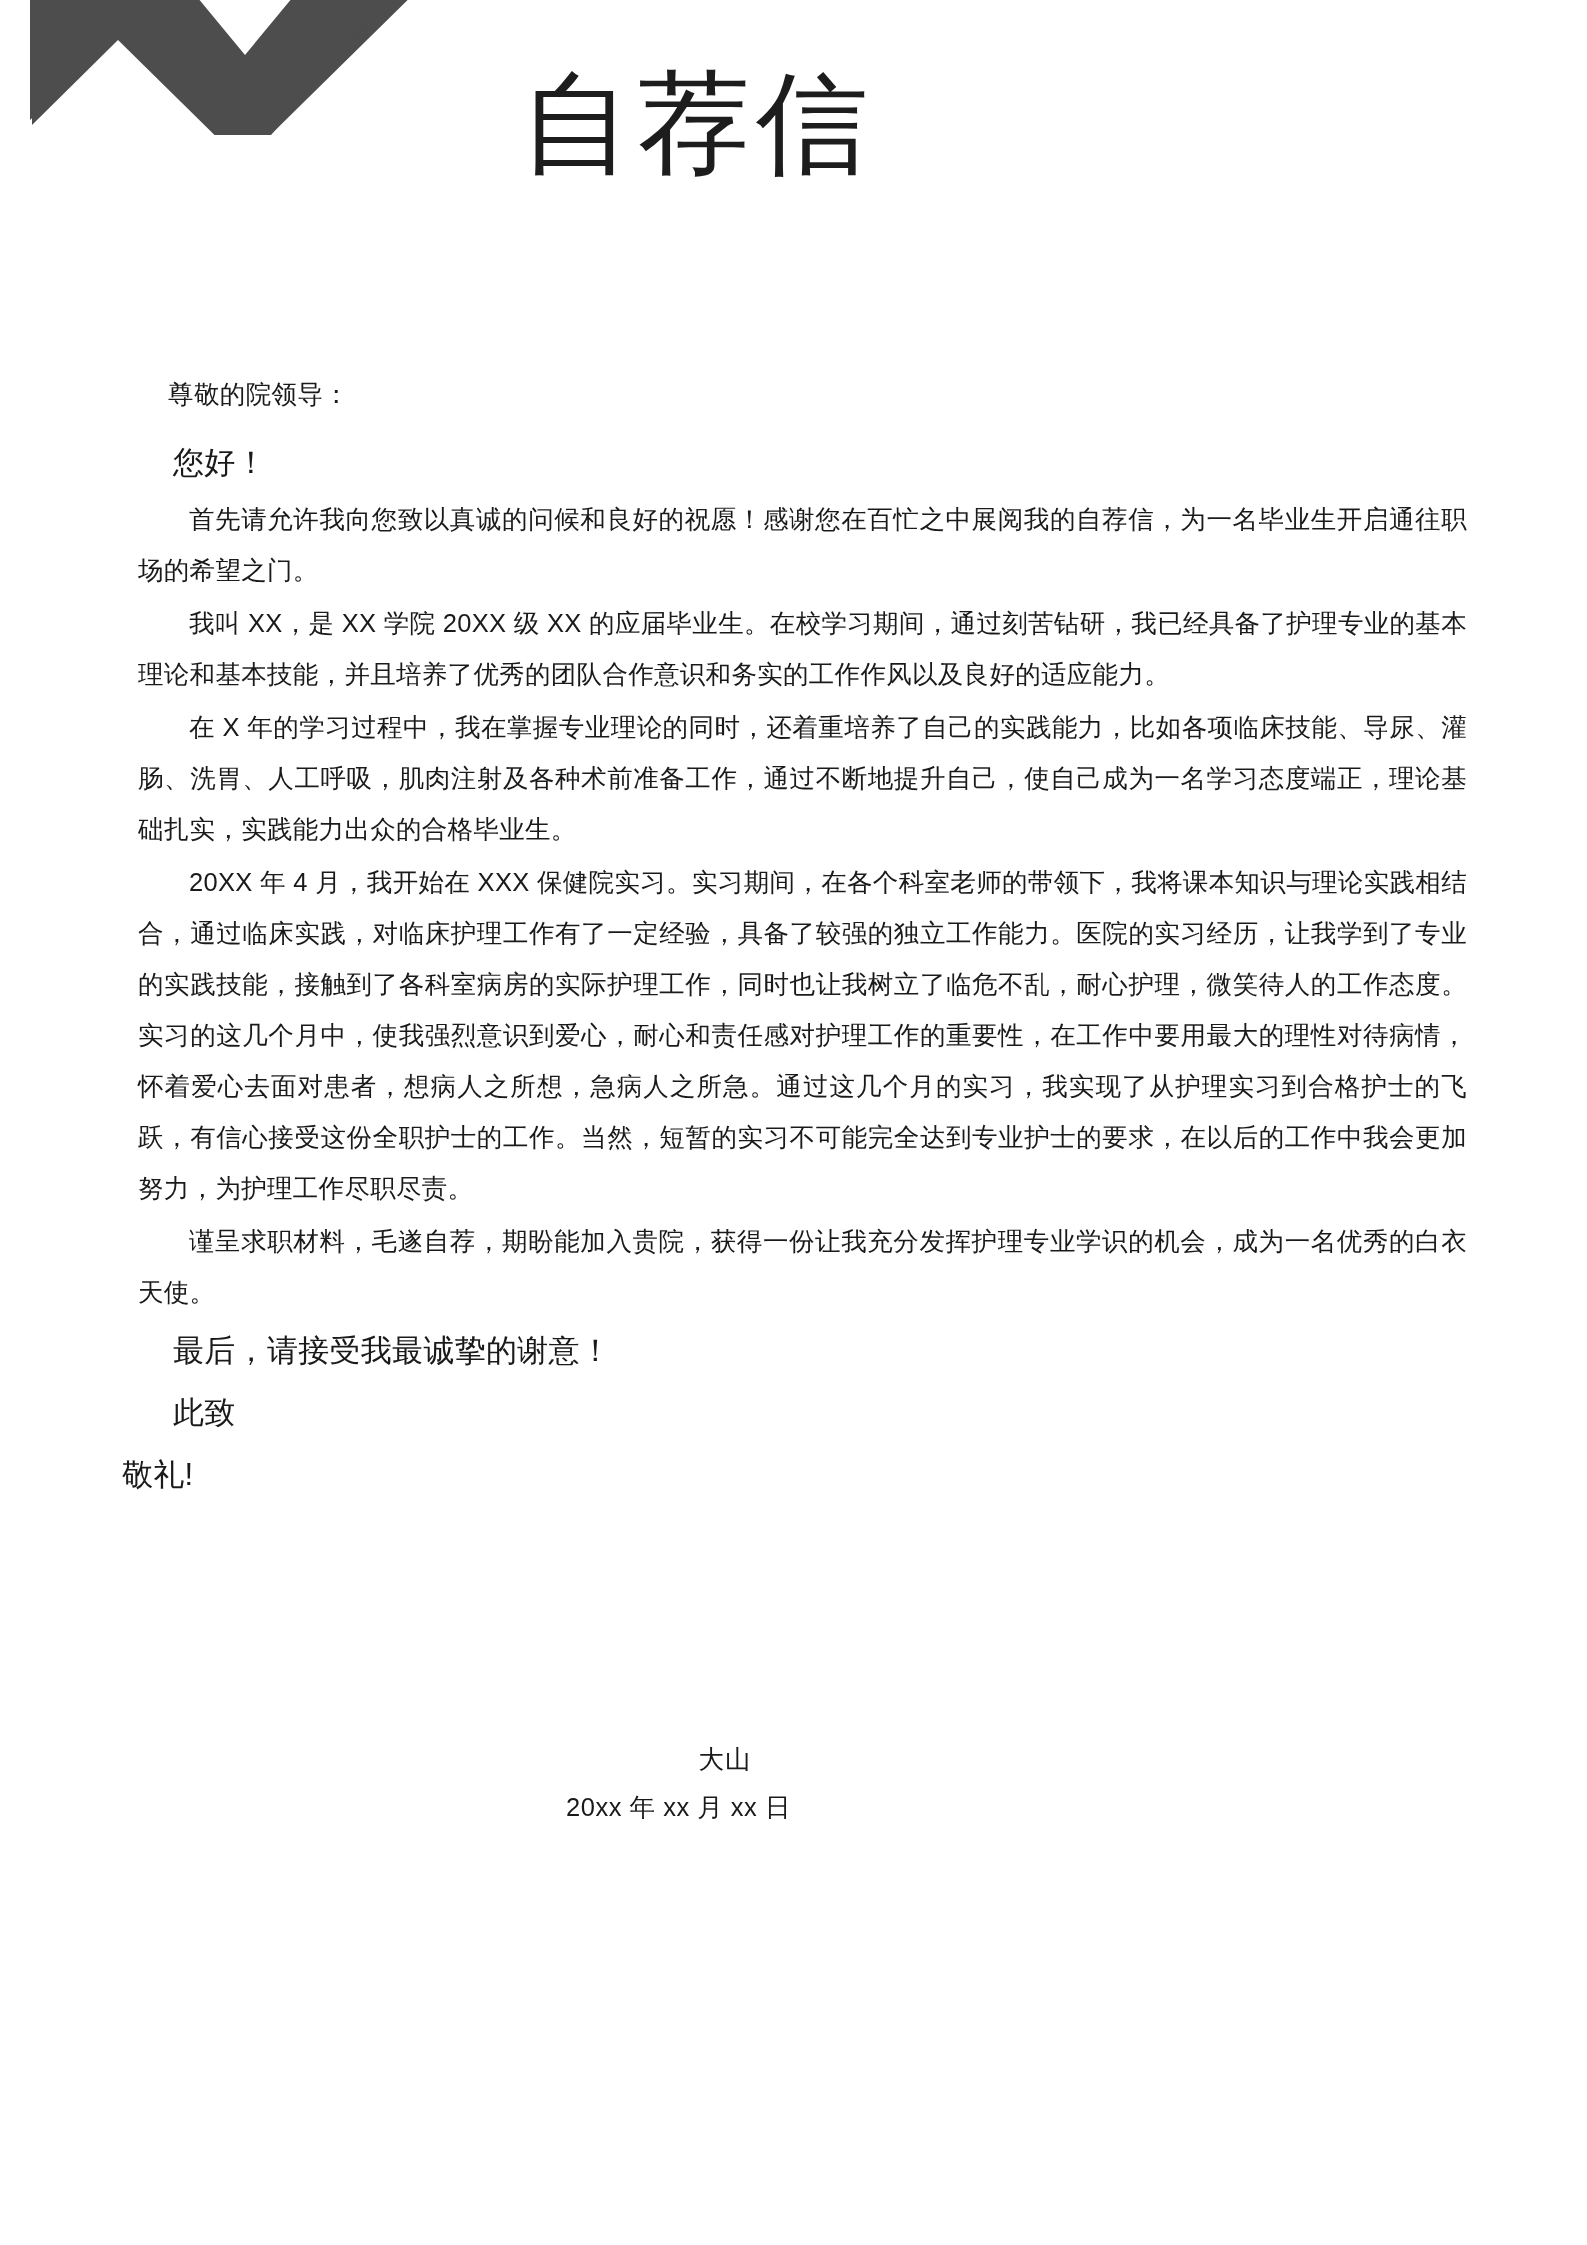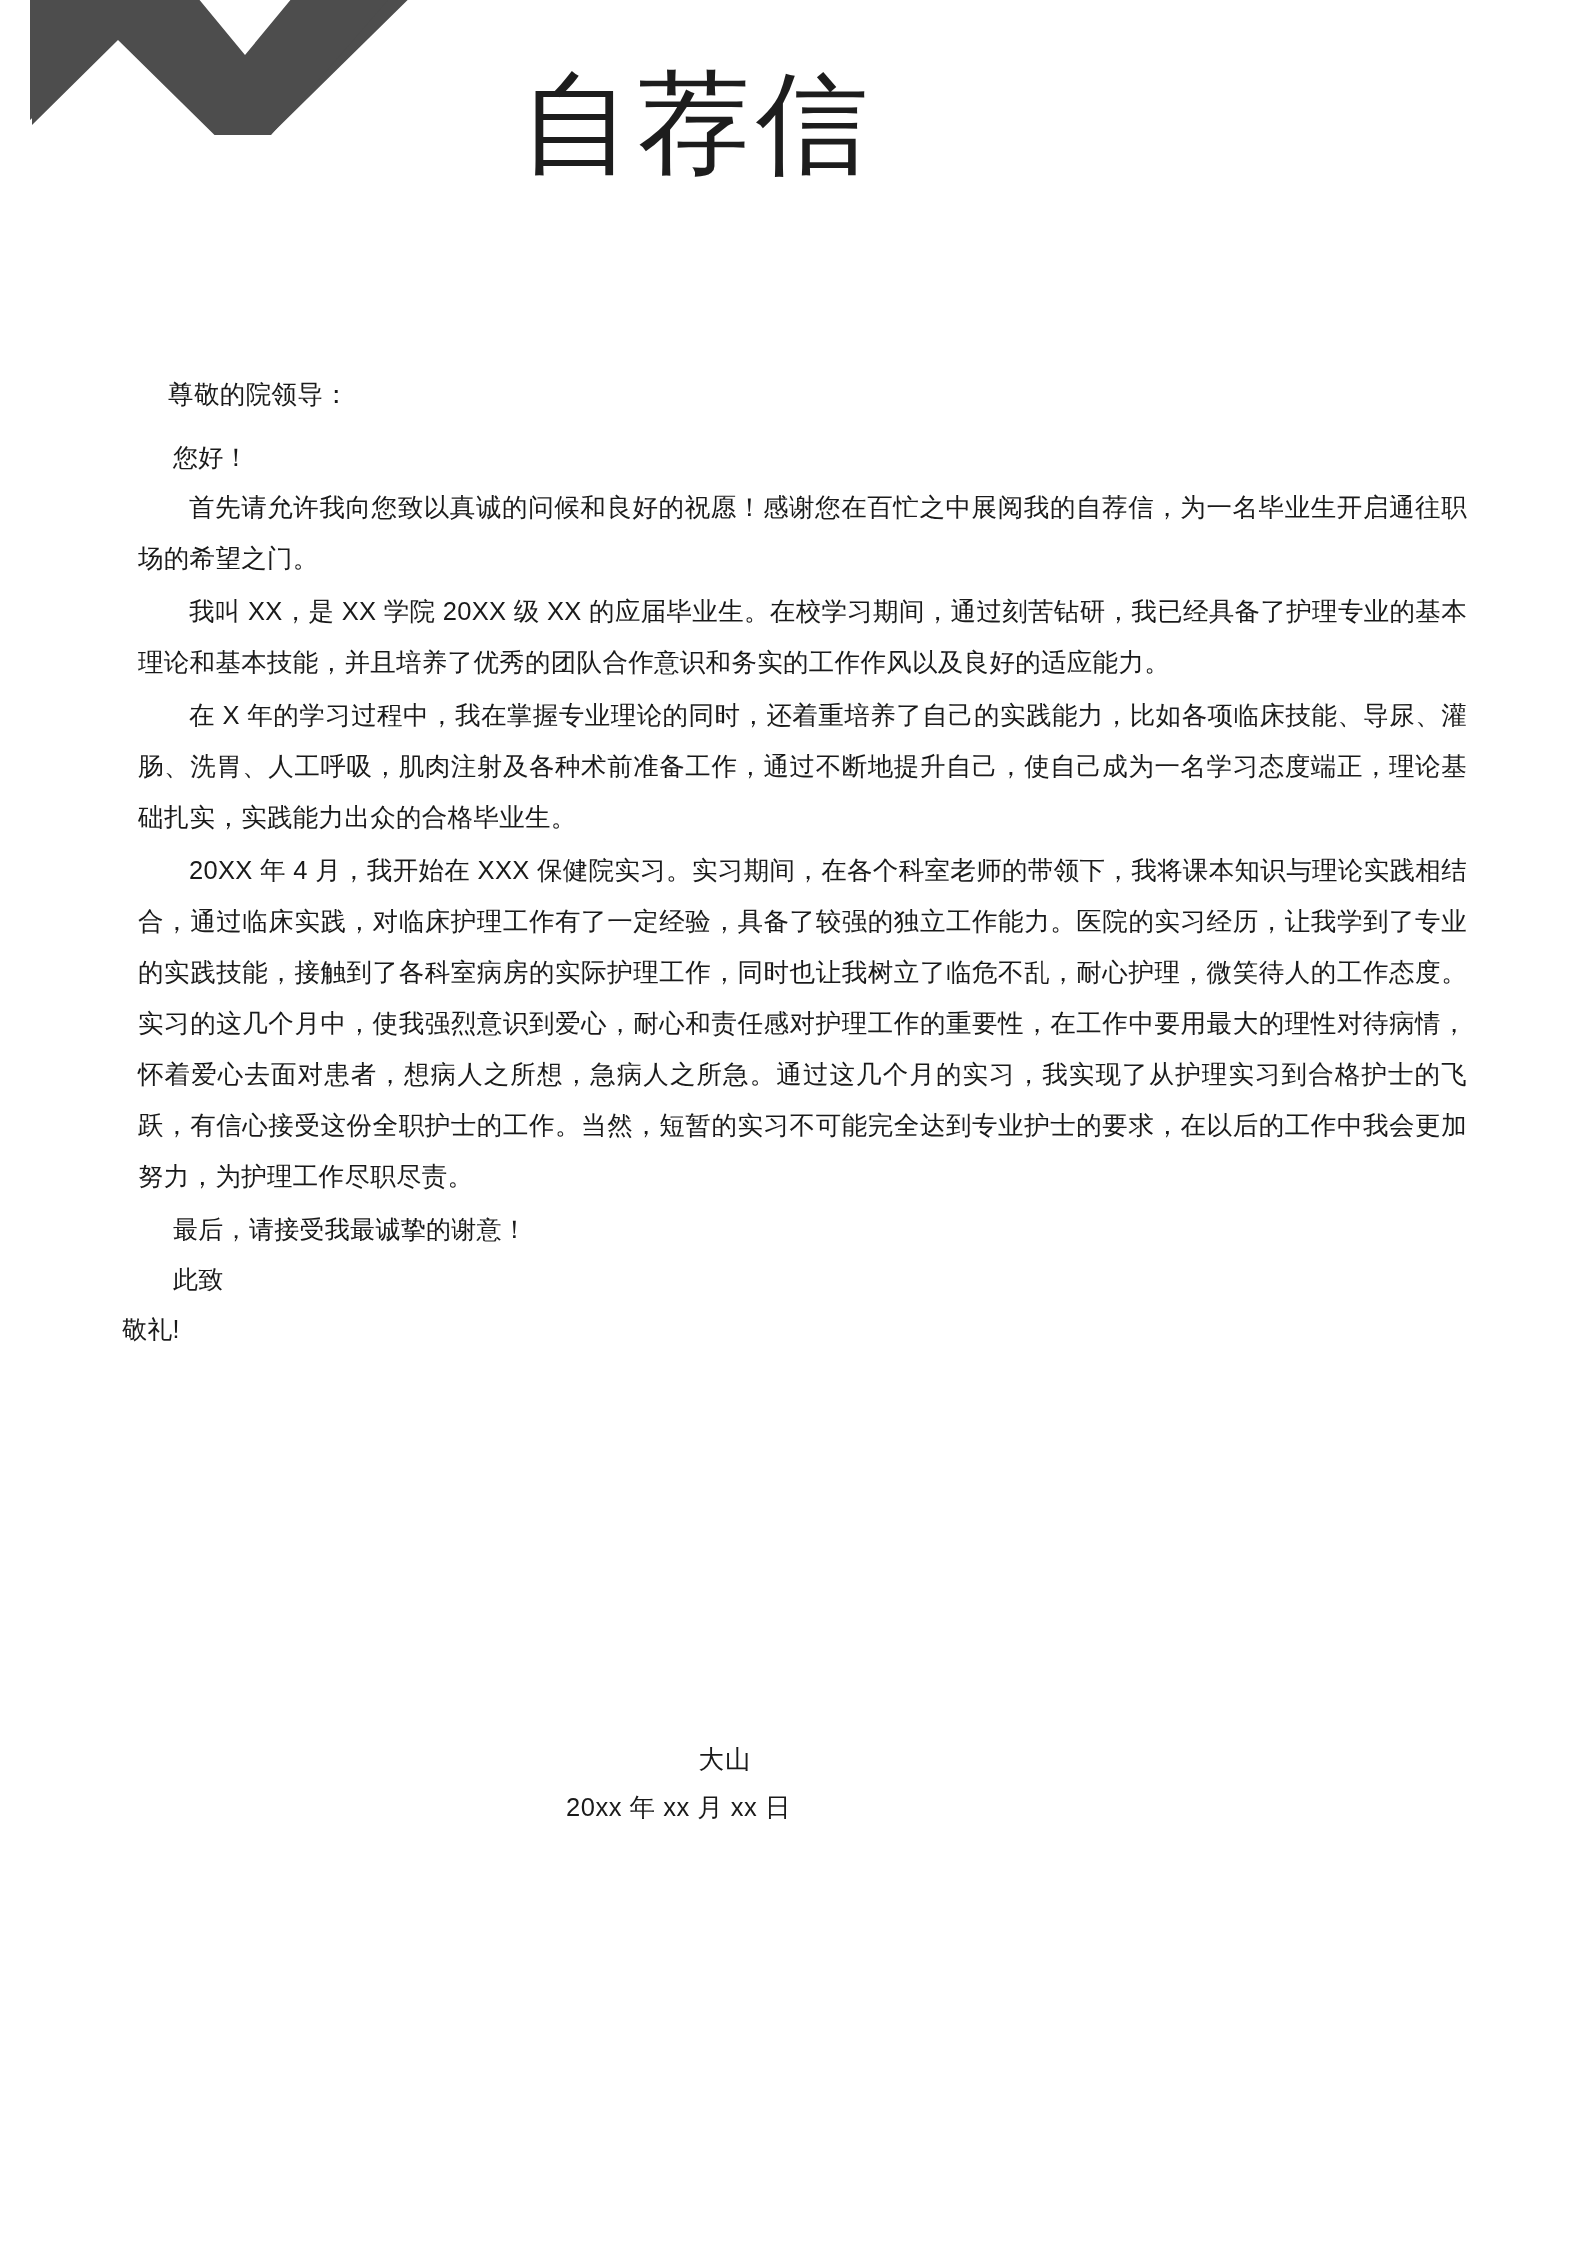--- a/index.html
+++ b/index.html
@@ -59,21 +59,21 @@
   .para {
     font-size: 25.5px;
     line-height: 2.0;
     text-align: justify;
     text-justify: inter-ideograph;
     text-indent: 51px;
     margin: 0 0 2px 16px;
     letter-spacing: 0.3px;
   }
   .closing-line {
-    font-size: 25px;
+    font-size: 31px;
     line-height: 2.0;
     text-indent: 51px;
     margin: 0;
     letter-spacing: 0.3px;
   }
   .closing-line.flush {
     text-indent: 0;
   }
 
   
@@ -111,20 +111,21 @@
 
 <div class="title">自荐信</div>
 
 <div class="letter">
   <div class="salutation">尊敬的院领导：</div>
   <p class="closing-line">您好！</p>
   <p class="para">首先请允许我向您致以真诚的问候和良好的祝愿！感谢您在百忙之中展阅我的自荐信，为一名毕业生开启通往职场的希望之门。</p>
   <p class="para">我叫 XX，是 XX 学院 20XX 级 XX 的应届毕业生。在校学习期间，通过刻苦钻研，我已经具备了护理专业的基本理论和基本技能，并且培养了优秀的团队合作意识和务实的工作作风以及良好的适应能力。</p>
   <p class="para">在 X 年的学习过程中，我在掌握专业理论的同时，还着重培养了自己的实践能力，比如各项临床技能、导尿、灌肠、洗胃、人工呼吸，肌肉注射及各种术前准备工作，通过不断地提升自己，使自己成为一名学习态度端正，理论基础扎实，实践能力出众的合格毕业生。</p>
   <p class="para">20XX 年 4 月，我开始在 XXX 保健院实习。实习期间，在各个科室老师的带领下，我将课本知识与理论实践相结合，通过临床实践，对临床护理工作有了一定经验，具备了较强的独立工作能力。医院的实习经历，让我学到了专业的实践技能，接触到了各科室病房的实际护理工作，同时也让我树立了临危不乱，耐心护理，微笑待人的工作态度。实习的这几个月中，使我强烈意识到爱心，耐心和责任感对护理工作的重要性，在工作中要用最大的理性对待病情，怀着爱心去面对患者，想病人之所想，急病人之所急。通过这几个月的实习，我实现了从护理实习到合格护士的飞跃，有信心接受这份全职护士的工作。当然，短暂的实习不可能完全达到专业护士的要求，在以后的工作中我会更加努力，为护理工作尽职尽责。</p>
+  <p class="para">谨呈求职材料，毛遂自荐，期盼能加入贵院，获得一份让我充分发挥护理专业学识的机会，成为一名优秀的白衣天使。</p>
   <p class="closing-line"> 最后，请接受我最诚挚的谢意！</p>
   <p class="closing-line">此致</p>
   <p class="closing-line flush">敬礼!</p>
 </div>
 
 <div class="signature">
   <div class="sig-name">大山</div>
   <div class="sig-date">20xx 年 xx 月 xx 日</div>
 </div>
 

